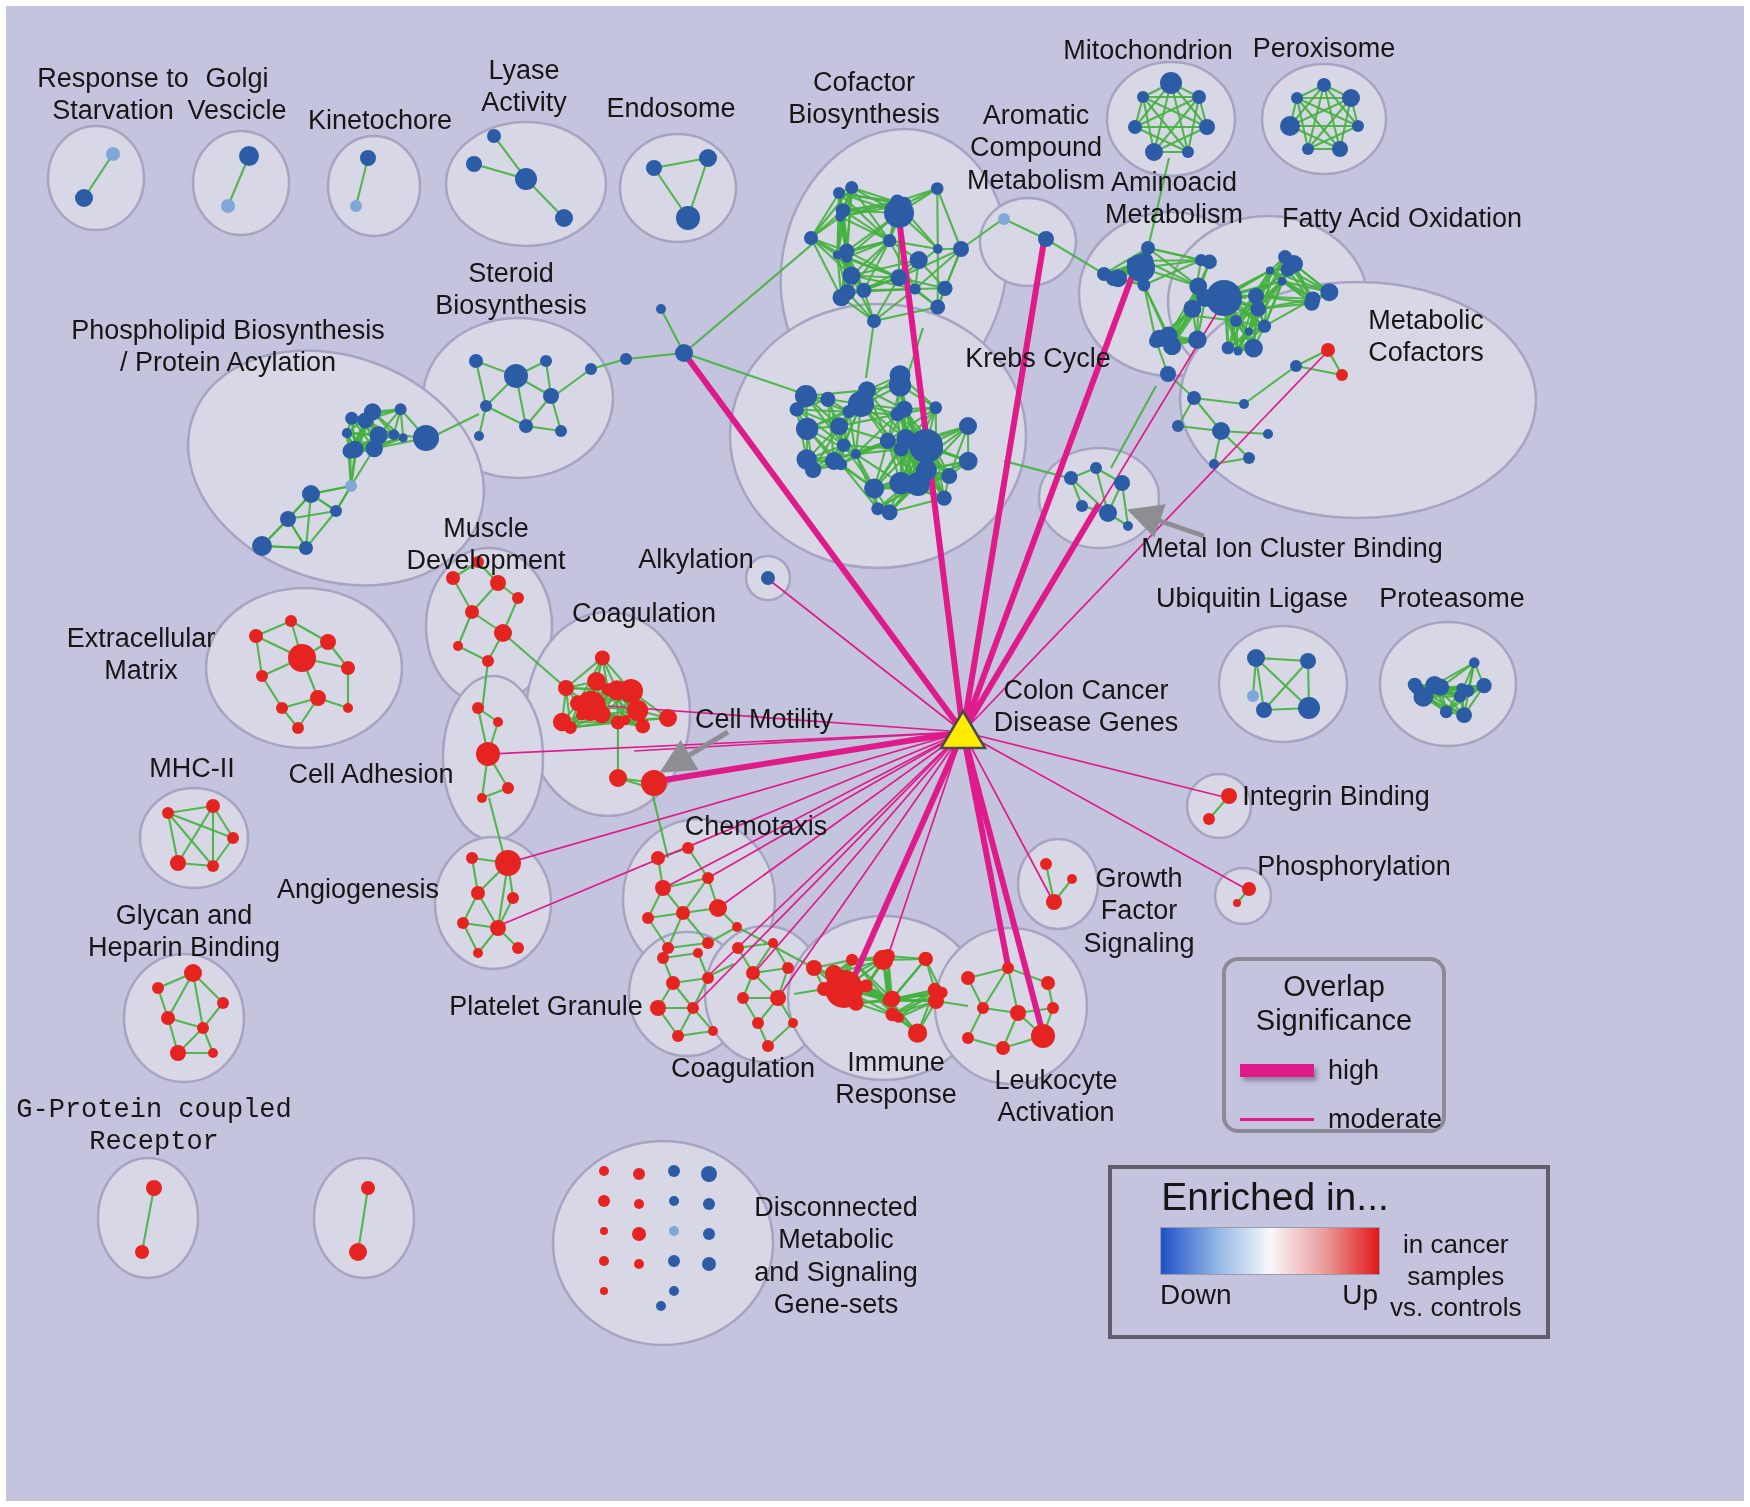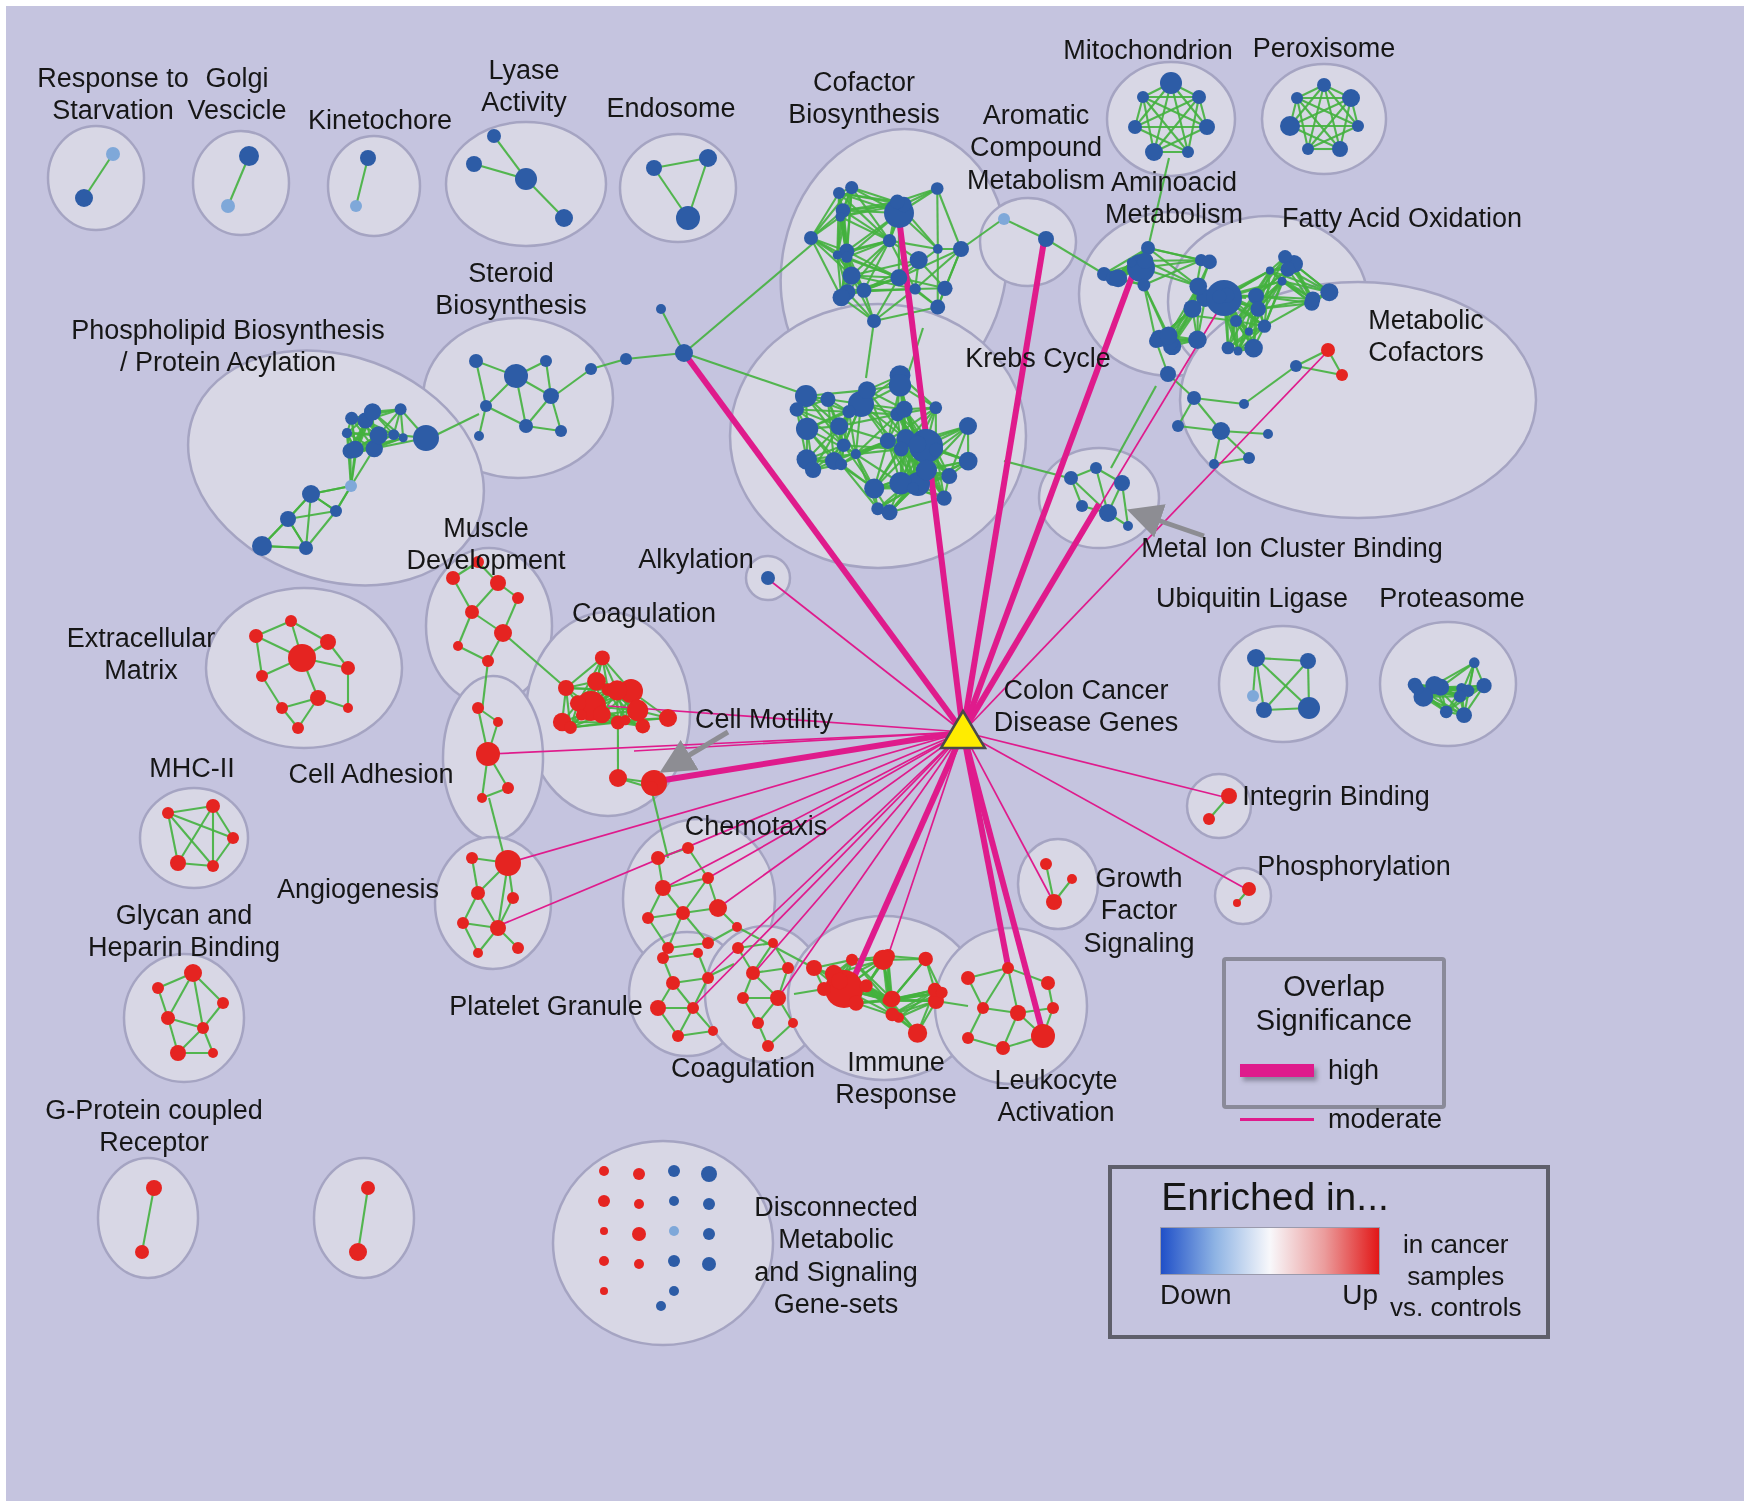--- a/index.html
+++ b/index.html
@@ -10,22 +10,22 @@
     border:6px solid #ffffff;box-sizing:border-box;
   }
   #net{position:absolute;left:0;top:0;width:1738px;height:1495px}
   #labels{position:absolute;left:0;top:0;width:1738px;height:1495px;pointer-events:none}
   .nlabel{
     position:absolute;transform:translate(-50%,-50%);
     white-space:pre-line;text-align:center;
     font-size:27px;line-height:1.2;color:#161616;
   }
   .legend-overlap{
-    position:absolute;left:1216px;top:951px;width:224px;height:152px;
-    border:4px solid #8a8a99;border-radius:4px;box-sizing:border-box;
+    position:absolute;left:1216px;top:951px;width:224px;height:176px;
+    border:4px solid #8a8a99;border-radius:16px;box-sizing:border-box;
     padding-top:8px;
   }
   .lg-title{font-size:29px;line-height:1.18;white-space:pre-line;color:#161616;text-align:center}
   .lg-row{display:flex;align-items:center;gap:14px;margin:18px 0 0 14px}
   .bar-high{width:74px;height:13px;background:#df1b8c;box-shadow:3px 4px 4px rgba(90,90,105,.55);flex:none}
   .bar-moderate{width:74px;height:3px;background:#df1b8c;flex:none}
   .lg-label{font-size:27px;color:#161616}
   .legend-enriched{
     position:absolute;left:1102px;top:1159px;width:442px;height:174px;
     border:4px solid #5f5f6b;box-sizing:border-box;
@@ -1560,21 +1560,21 @@
 Factor
 Signaling</div>
     <div class="nlabel" style="left: 178px; top: 925px;">Glycan and
 Heparin Binding</div>
     <div class="nlabel" style="left: 540px; top: 1000px;">Platelet Granule</div>
     <div class="nlabel" style="left: 737px; top: 1062px;">Coagulation</div>
     <div class="nlabel" style="left: 890px; top: 1072px;">Immune
 Response</div>
     <div class="nlabel" style="left: 1050px; top: 1090px;">Leukocyte
 Activation</div>
-    <div class="nlabel" style="left: 148px; top: 1120px;">G-Protein coupled
+    <div class="nlabel" style="left: 148px; top: 1120px; font-family: Liberation Mono, monospace;">G-Protein coupled
 Receptor</div>
     <div class="nlabel" style="left: 830px; top: 1250px;">Disconnected
 Metabolic
 and Signaling
 Gene-sets</div>
   </div>
 
 <div class="legend-overlap">
   <div class="lg-title">Overlap
 Significance</div>

